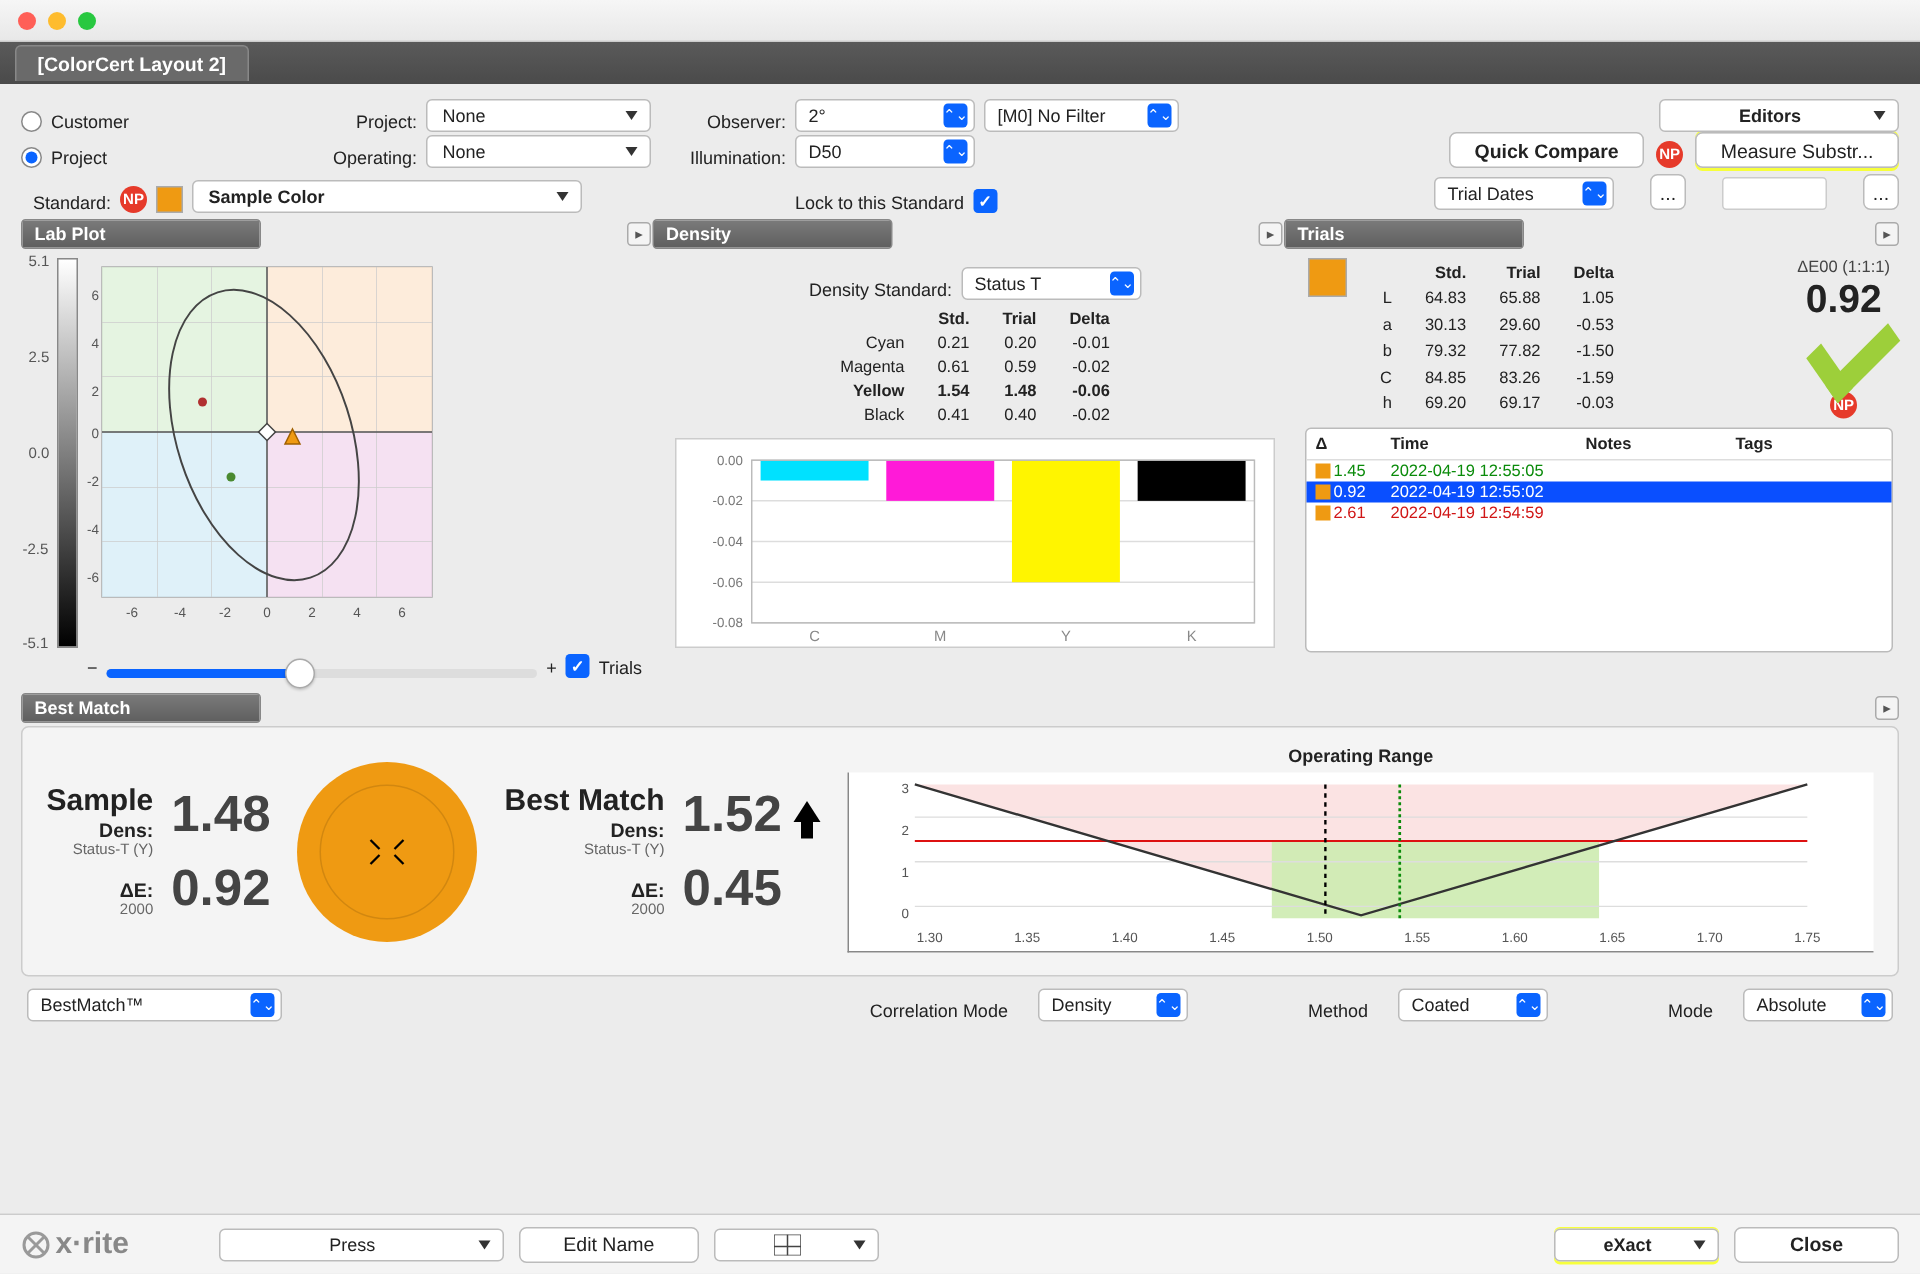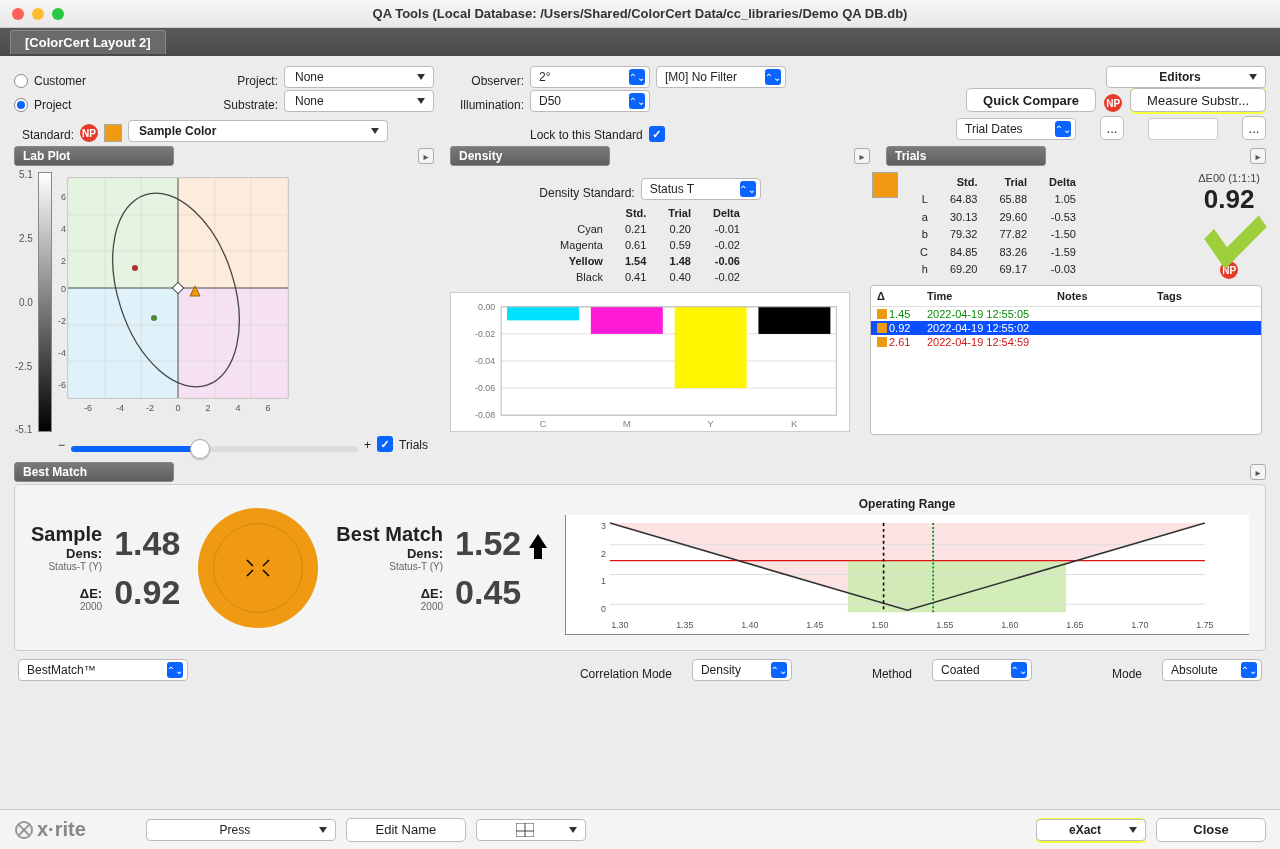--- a/index.html
+++ b/index.html
@@ -53,21 +53,20 @@
 </style>
 </head>
 <body>
 
 <div class="titlebar">
   <div class="traffic">
     <div class="tdot t-red"></div>
     <div class="tdot t-yellow"></div>
     <div class="tdot t-green"></div>
   </div>
-  <div class="title">QA Tools (Local Database: /Users/Shared/ColorCert Data/cc_libraries/Demo QA DB.db)</div>
 </div>
 
 <div class="tabbar">
   <div class="tab">[ColorCert Layout 2]</div>
 </div>
 
 <div class="toolbar">
 
   <div>
     <div class="row">
@@ -77,21 +76,21 @@
       <span class="lbl" style="width:70px">Project:</span>
       <span class="dropbtn" style="width:150px">
         <span>None</span>
           <span class="tri"></span>
       </span>
     </div>
     <div class="row">
       <span class="radio checked"></span>
       <span>Project</span>
       <span style="flex:1"></span>
-      <span class="lbl" style="width:70px">Substrate:</span>
+      <span class="lbl" style="width:70px">Operating:</span>
       <span class="dropbtn" style="width:150px">
         <span>None</span>
           <span class="tri"></span>
       </span>
     </div>
     <div class="row" style="margin-top:6px">
       <span class="lbl" style="width:60px">Standard:</span>
       <span class="np-badge">NP</span>
       <span class="color-sw" style="background:#ef9a12"></span>
       <span class="dropbtn" style="width:260px;font-weight:600">
@@ -144,21 +143,21 @@
         <span>Trial Dates</span>
           <span class="caret">⌃⌄</span>
       </span>
       <span class="btn" style="width:24px;padding:0;justify-content:center">...</span>
       <span style="width:70px;height:22px;border:1px solid #ccc;border-radius:3px;background:#fff"></span>
       <span class="btn" style="width:24px;padding:0;justify-content:center">...</span>
     </div>
   </div>
 </div>
 
-<div style="display:grid;grid-template-columns:420px 420px 1fr;padding:0 14px 2px 14px;gap:16px">
+<div style="display:grid;grid-template-columns:420px 420px 1fr;padding:0 14px 2px 14px;gap:1px">
   <div style="display:flex;align-items:center;gap:4px">
       <div class="sec-hdr">Lab Plot</div>
       <span style="flex:1"></span>
       <div class="arrowbtn">▸</div>
     </div>
   <div style="display:flex;align-items:center;gap:4px">
       <div class="sec-hdr">Density</div>
       <span style="flex:1"></span>
       <div class="arrowbtn">▸</div>
     </div>

